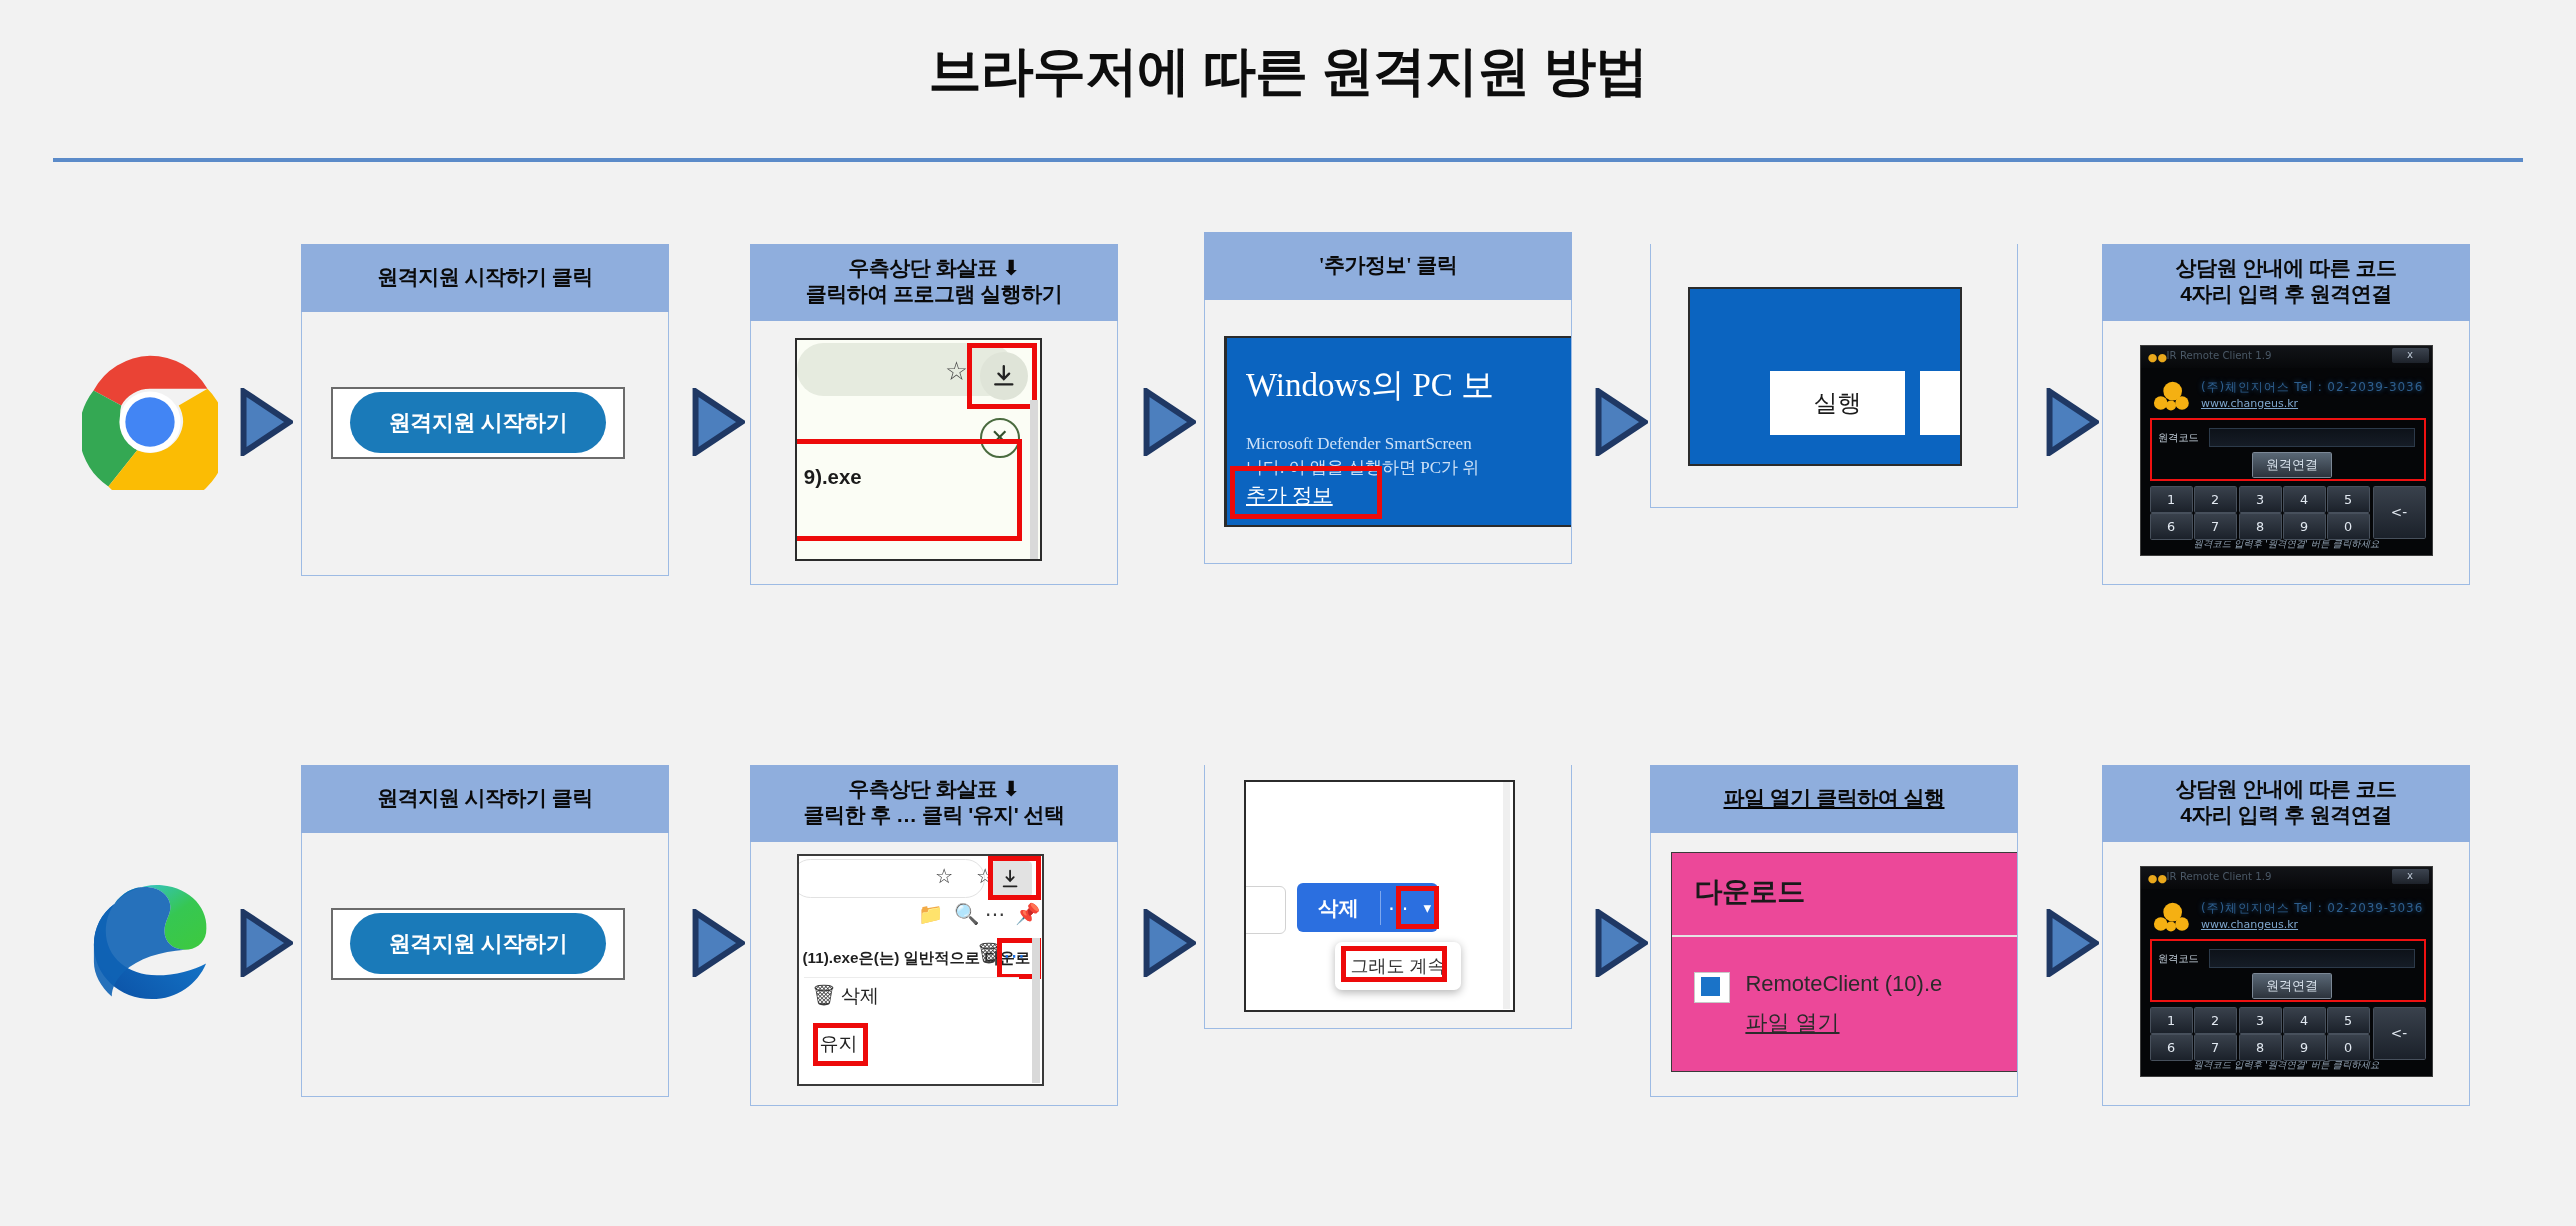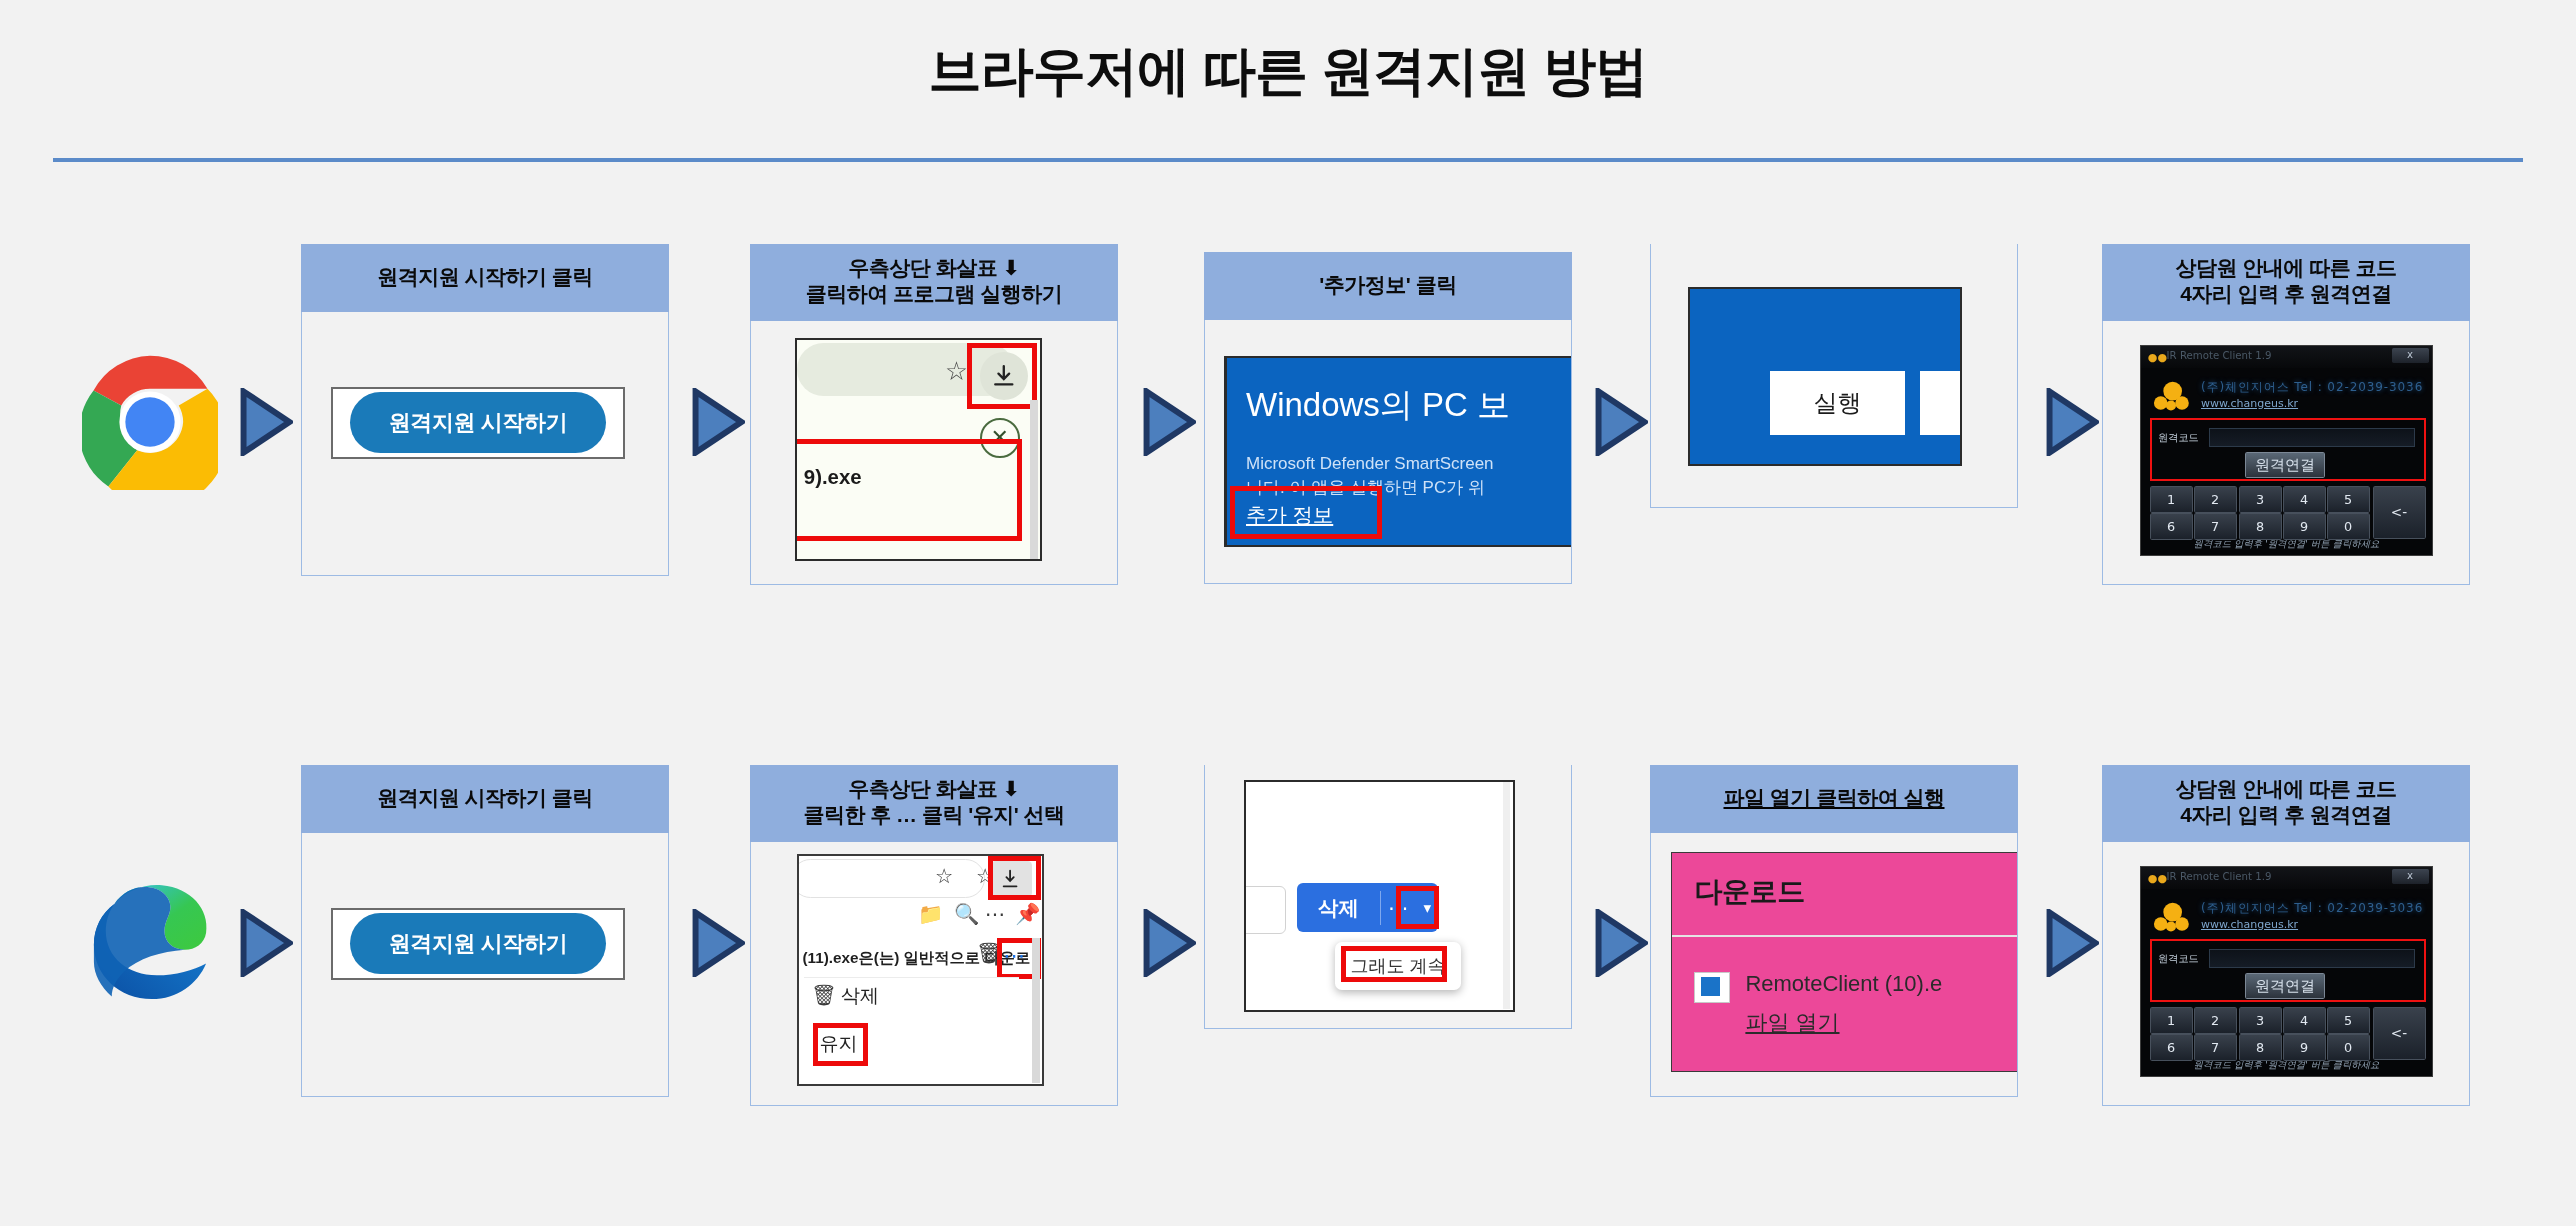--- a/index.html
+++ b/index.html
@@ -184,23 +184,23 @@
   .rc-brandlogo{position:absolute;left:12px;top:34px;width:41px;height:34px;}
   .rc-company{position:absolute;left:60px;top:33px;font-size:12px;color:#2e5f8e;
     letter-spacing:0.9px;white-space:nowrap;text-shadow:0 0 5.1px #1b4f85;}
   .rc-url{position:absolute;left:60px;top:51px;font-size:11px;color:#7fa6cc;
     text-decoration:underline;white-space:nowrap;}
   .rc-redbox{position:absolute;left:8.5px;top:72px;width:276px;height:63px;
     border:2.6px solid #ef1111;box-sizing:border-box;}
   .rc-codelabel{position:absolute;left:17px;top:85px;font-size:10.2px;color:#c6d2de;white-space:nowrap;}
   .rc-codeinput{position:absolute;left:68px;top:82px;width:204px;height:17px;
     background:linear-gradient(#0d1219,#151c26);border:0.9px solid #2c3a4a;}
-  .rc-connect{position:absolute;left:104px;top:106px;width:78px;height:24px;
+  .rc-connect{position:absolute;left:111px;top:106px;width:78px;height:24px;
     background:linear-gradient(#5a6876,#2c333c);border:0.9px solid #7b8795;border-radius:1.7px;
-    color:#d8e2ec;font-size:15px;text-align:center;line-height:24px;}
+    color:#d8e2ec;font-size:13px;text-align:center;line-height:24px;}
   .rc-keypad{position:absolute;left:8.5px;top:140px;width:276px;height:53px;}
   .rc-key{position:absolute;width:41px;height:25px;
     background:linear-gradient(#39414c,#1b212a);border:0.9px solid #47505c;border-radius:1.7px;
     color:#e2e9f1;font-size:12.8px;text-align:center;line-height:25px;}
   .rc-back{position:absolute;left:223px;top:0;width:51px;height:51px;
     background:linear-gradient(#39414c,#1b212a);border:0.9px solid #47505c;border-radius:1.7px;
     color:#e2e9f1;font-size:13.6px;text-align:center;line-height:51px;}
   .rc-footer{position:absolute;left:0;bottom:3.4px;width:100%;text-align:center;
     font-size:9.4px;color:#92a3b4;white-space:nowrap;font-style:italic;}
 </style>
@@ -265,21 +265,21 @@
       </div>
     </div>
   </div>
 
   <div class="arrow-outline" style="left:1143px;top:175px;">
     <svg width="53" height="68" viewBox="0 0 62 80">
         <polygon points="4,4 58,40 4,76" fill="#4c7fbe" stroke="#1f3864" stroke-width="7"></polygon>
       </svg>
   </div>
 
-  <div class="card" style="left:1204px;top:39px;">
+  <div class="card" style="left:1204px;top:19px;font-family:Liberation Serif, serif;">
     <div class="card-head one-line">'추가정보' 클릭</div>
     <div class="card-body">
       <div class="shot-smartscreen">
         <div class="ss-title">Windows의 PC 보</div>
         <div class="ss-body">
           <span>Microsoft Defender SmartScreen</span><br>
           <span>니다. 이 앱을 실행하면 PC가 위</span>
         </div>
         <div class="ss-link">추가 정보</div>
         <div class="redbox" style="left:3.4px;top:128px;width:152px;height:53px;"></div>

